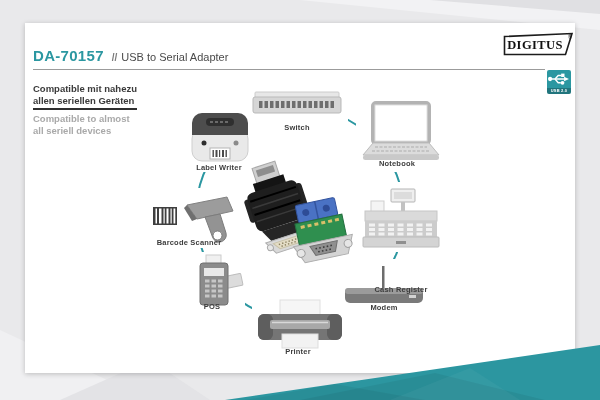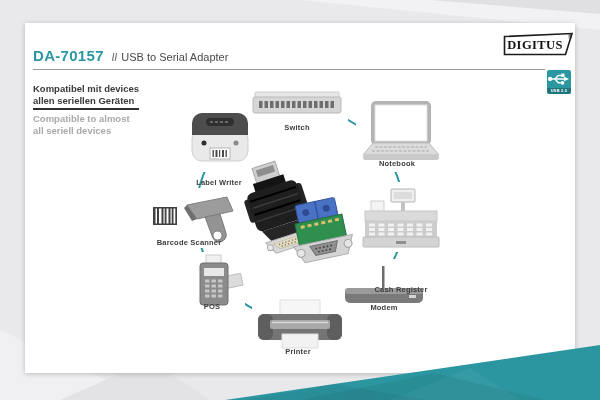--- a/index.html
+++ b/index.html
@@ -71,21 +71,21 @@
         <polyline points="7,8 9.8,4.8 12.6,4.8" fill="none" stroke="#ffffff" stroke-width="1.3"></polyline>
         <rect x="12.4" y="3.2" width="3" height="3" fill="#ffffff"></rect>
         <polyline points="7,8 9.8,11.4 12,11.4" fill="none" stroke="#ffffff" stroke-width="1.3"></polyline>
         <circle cx="13.6" cy="11.4" r="1.7" fill="#ffffff"></circle>
       </svg>
       <div class="strip">USB 2.0</div>
     </div>
 
     <div class="desc">
       <div class="de">
-        <div>Kompatibel mit devices</div>
+        <div>Compatible mit nahezu</div>
         <div>allen seriellen Geräten</div>
       </div>
       <div class="en">
         <div>Compatible to almost</div>
         <div>all seriell devices</div>
       </div>
     </div>
 
     <svg class="diagram-svg" width="550" height="350" viewBox="0 0 550 350">
 
@@ -253,21 +253,21 @@
       </g>
     </svg>
 
     <div class="dev-label" style="left:212px;top:100px;">Switch</div>
     <div class="dev-label" style="left:312px;top:136px;">Notebook</div>
     <div class="dev-label" style="left:316px;top:220px;margin-top:42px;">Cash Register</div>
     <div class="dev-label" style="left:299px;top:280px;">Modem</div>
     <div class="dev-label" style="left:213px;top:324px;">Printer</div>
     <div class="dev-label" style="left:127px;top:279px;">POS</div>
     <div class="dev-label" style="left:104px;top:215px;">Barcode Scanner</div>
-    <div class="dev-label" style="left:134px;top:155px;">Label Writer</div>
+    <div class="dev-label" style="left:134px;top:140px;">Label Writer</div>
   </div>
 
   <svg class="fg-svg" width="600" height="400" viewBox="0 0 600 400">
     <polygon points="225,400 600,345 600,400" fill="#2C96A0"></polygon>
     <polygon points="300,400 435,373 545,400" fill="#000000" fill-opacity="0.06"></polygon>
     <polygon points="245,400 335,384 425,400" fill="#000000" fill-opacity="0.05"></polygon>
     <polygon points="390,400 470,368 520,400" fill="#ffffff" fill-opacity="0.04"></polygon>
   </svg>
 
 </div>

